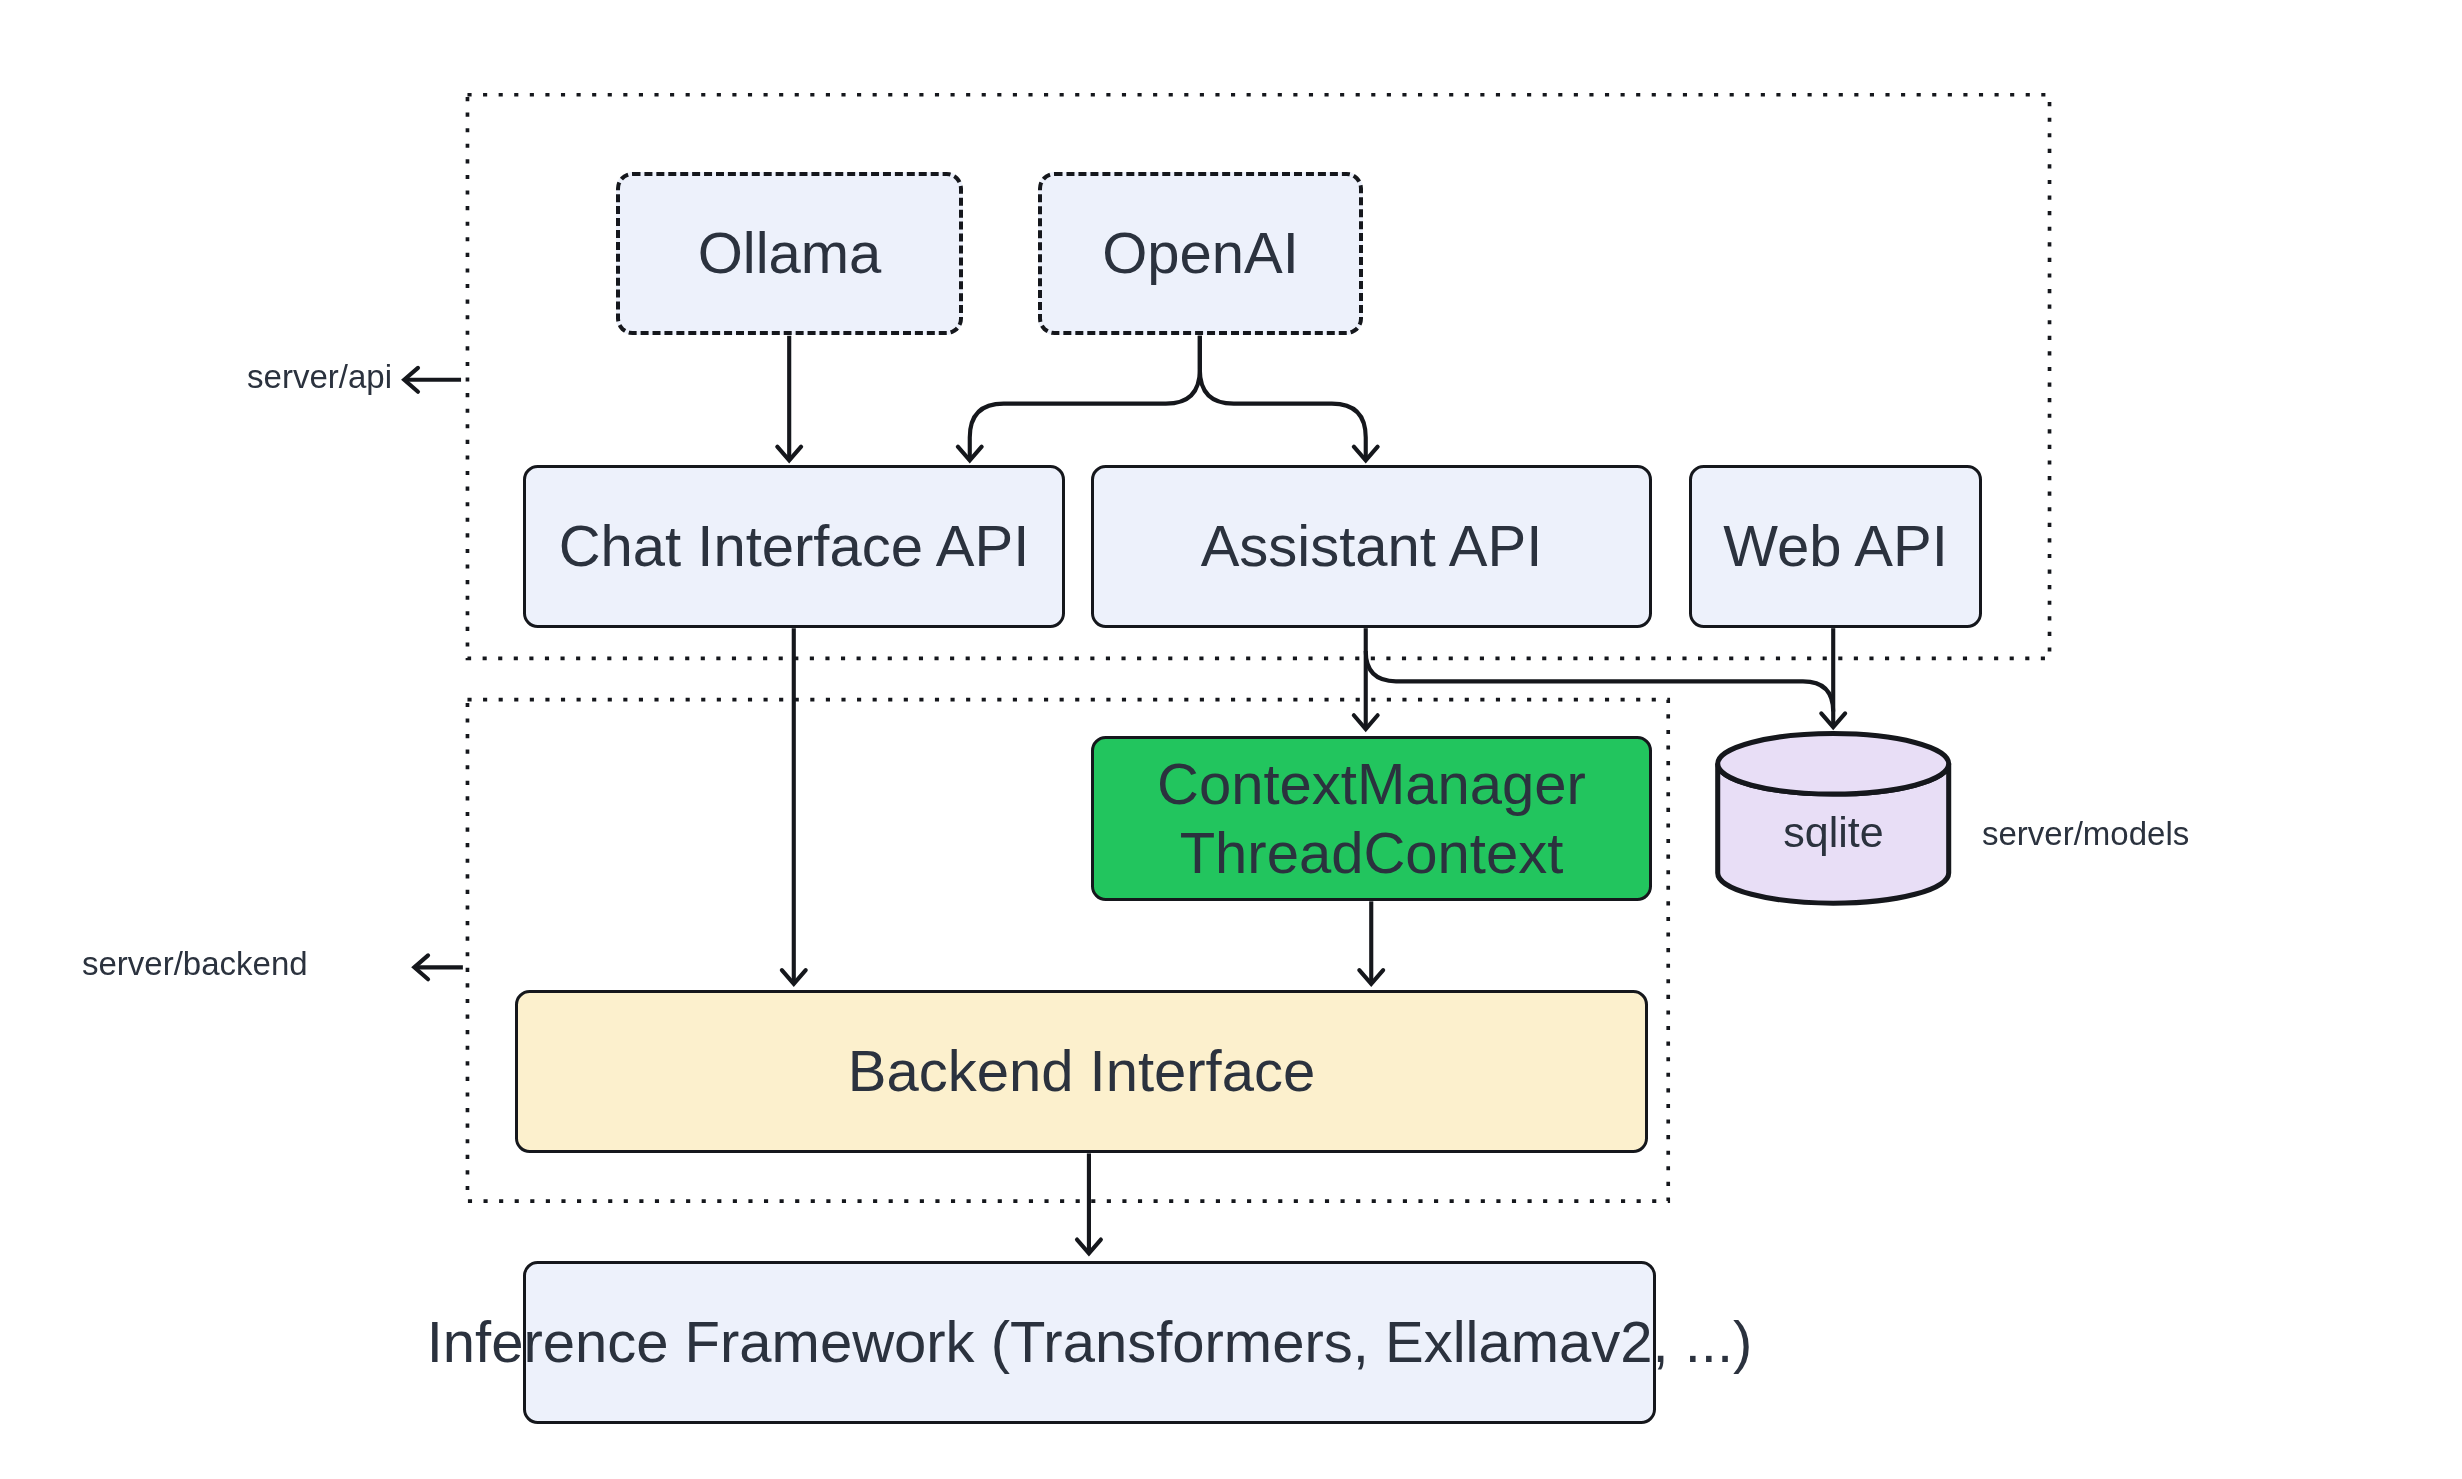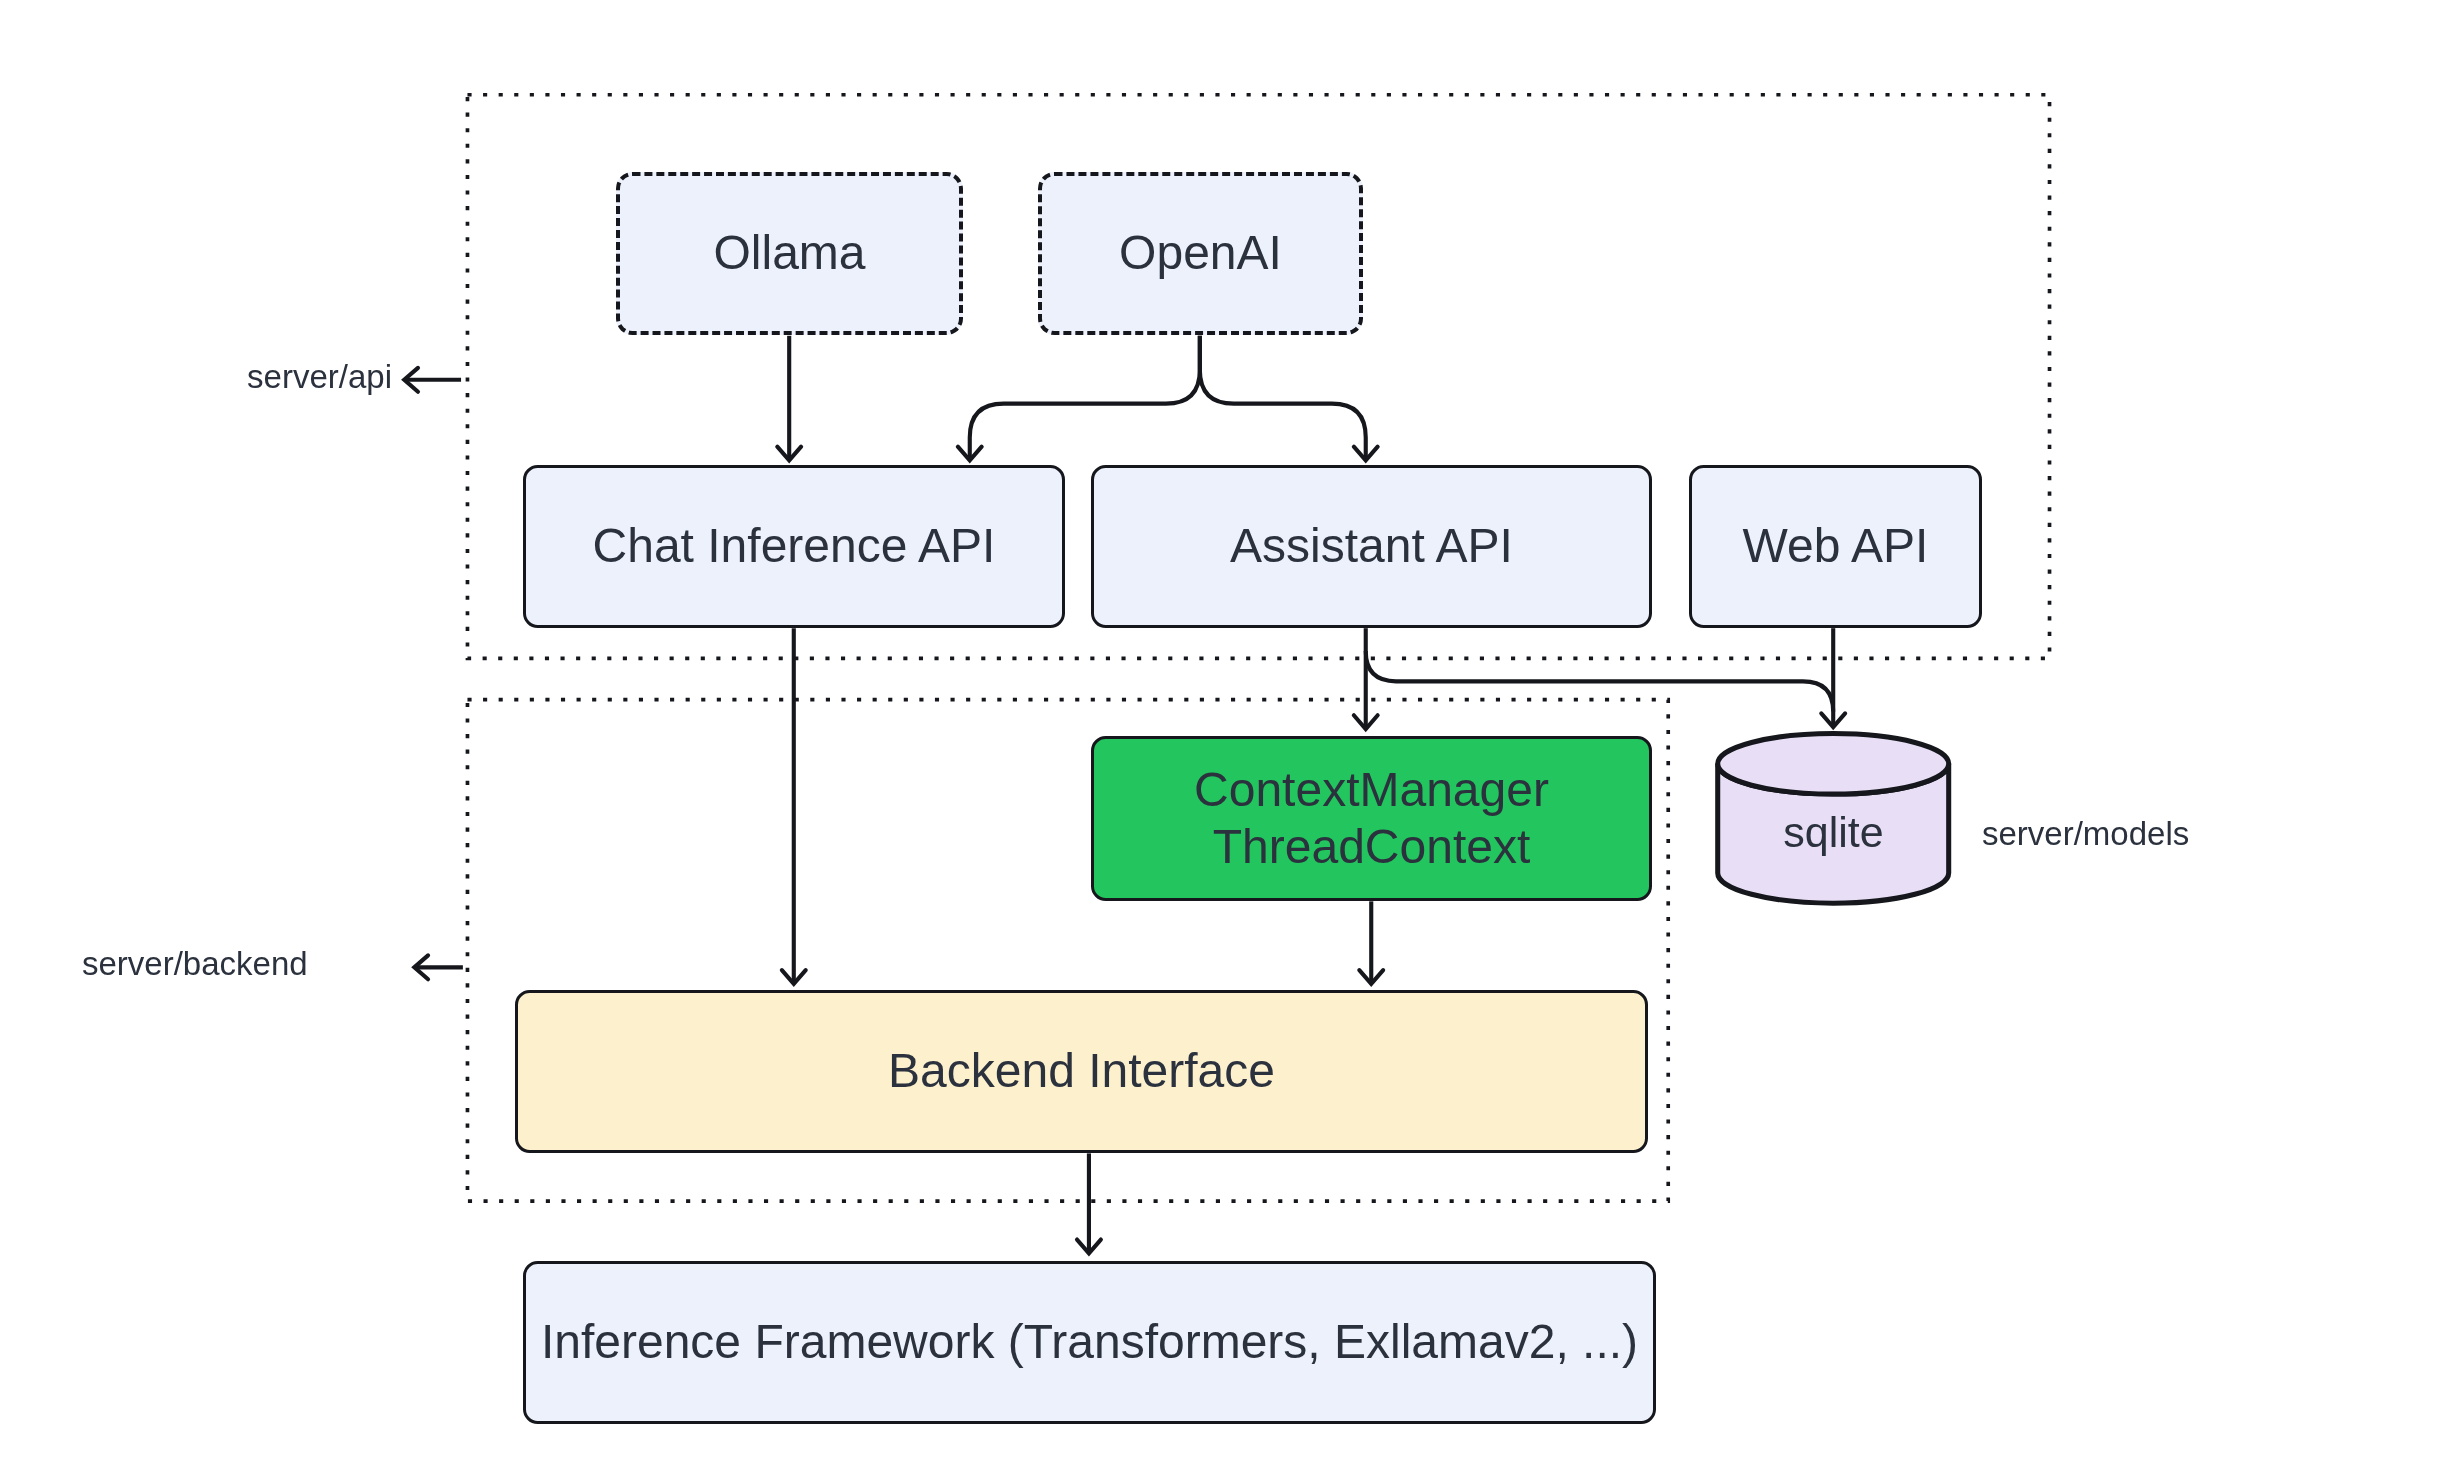--- a/index.html
+++ b/index.html
@@ -15,21 +15,21 @@
     position:absolute; left:0; top:0; width:2462px; height:1480px;
     z-index:1;
   }
   .node {
     position:absolute;
     display:flex; align-items:center; justify-content:center;
     box-sizing:border-box;
     border:3.7px solid #15171c;
     border-radius:14.7px;
     background:#edf1fb;
-    font-size:48px;
+    font-size:58px;
     line-height:1.18;
     text-align:center;
     z-index:2;
     white-space:nowrap;
   }
   .node.dashed { border:4.6px dashed #15171c; border-radius:16.5px; }
   .node.green  { background:#22c55e; }
   .node.yellow { background:#fcf0cd; }
   .node.multiline { flex-direction:column; white-space:normal; }
   .node.multiline .line { display:block; }
@@ -85,21 +85,21 @@
 
   <div class="node dashed" style="left:616px; top:172px; width:347px; height:163px;">
     <span>Ollama</span>
   </div>
 
   <div class="node dashed" style="left:1038px; top:172px; width:325px; height:163px;">
     <span>OpenAI</span>
   </div>
 
   <div class="node" style="left:523px; top:465px; width:542px; height:163px;">
-    <span>Chat Inference API</span>
+    <span>Chat Interface API</span>
   </div>
 
   <div class="node" style="left:1091px; top:465px; width:561px; height:163px;">
     <span>Assistant API</span>
   </div>
 
   <div class="node" style="left:1689px; top:465px; width:293px; height:163px;">
     <span>Web API</span>
   </div>
 

